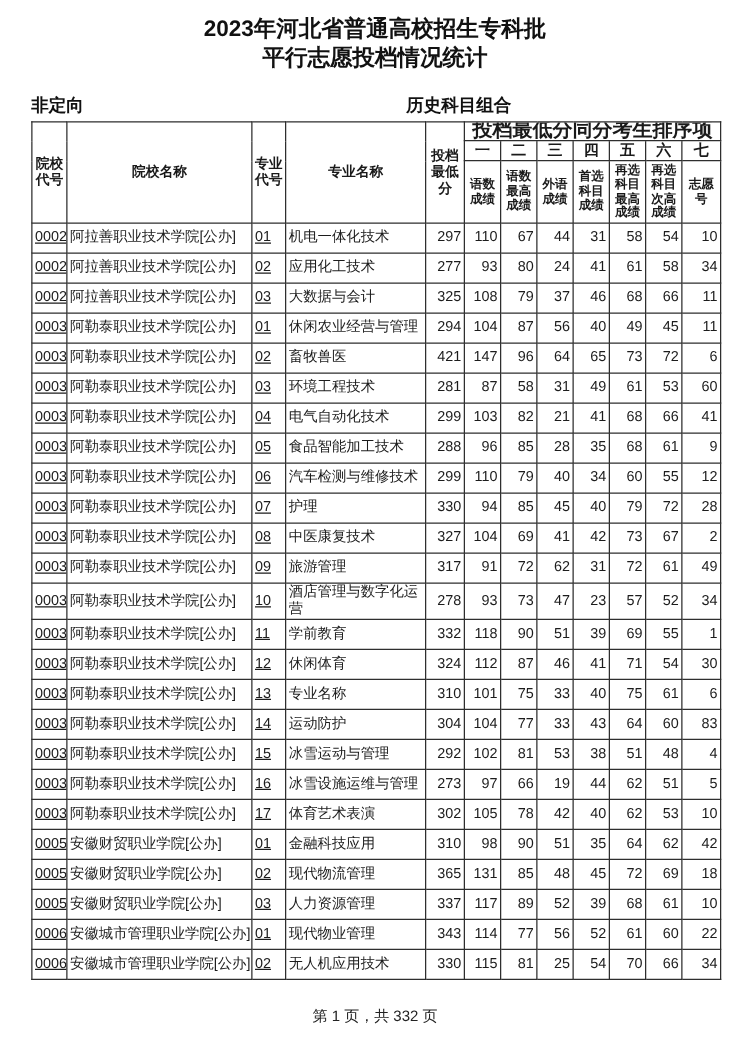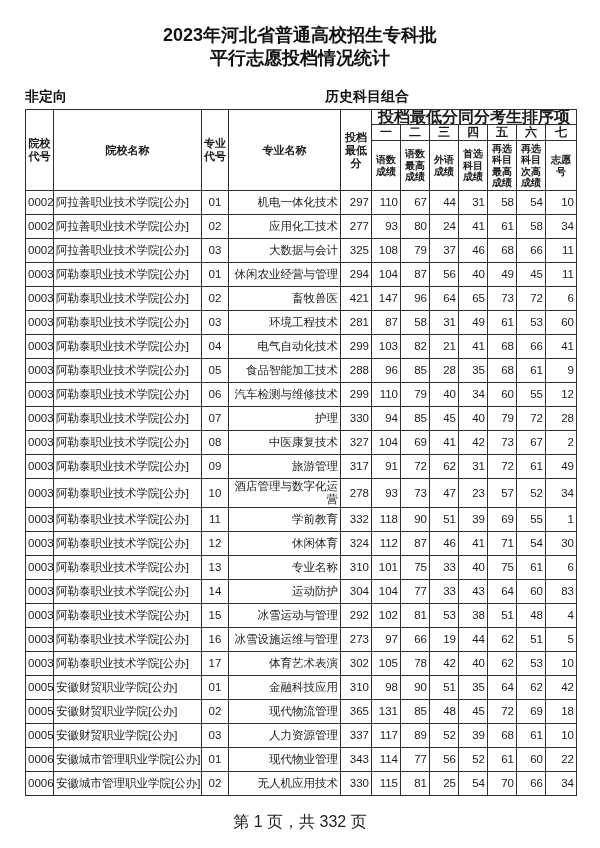--- a/index.html
+++ b/index.html
@@ -9,21 +9,21 @@
     height: 848px;
     background: #ffffff;
     overflow: hidden;
     font-family: "Liberation Sans", "DejaVu Sans", sans-serif;
     color: #1c1c1c;
   }
   .page {
     width: 600px;
     height: 848px;
     box-sizing: border-box;
-    padding-top: 24px;
+    padding-top: 12px;
   }
   .title {
     text-align: center;
     font-size: 18px;
     font-weight: 700;
     line-height: 23px;
     color: #111;
   }
   .labels-row {
     position: relative;
@@ -67,32 +67,32 @@
   }
   th.group-h { font-size: 16px; height: 14px; line-height: 12px; }
   th.rank-h  { font-size: 12px; height: 15px; line-height: 13px; }
   th.lbl-h   { font-size: 10px; line-height: 11.5px; height: 50px; padding: 1px 1px; }
   th.side-h  { font-size: 11px; line-height: 13px; }
   tbody td {
     font-size: 11.5px;
     height: 24px;
     line-height: 13px;
   }
-  td.c0, td.c2 { text-align: center; }
+  td.c0, td.c2 { text-align: left; text-decoration: underline; }
   td.c1 { text-align: left; padding-left: 3px; white-space: nowrap; }
-  td.c3 { text-align: right; padding-left: 3px; }
+  td.c3 { text-align: left; padding-left: 3px; }
   td.c4, td.c5, td.c6, td.c7, td.c8, td.c9, td.c10, td.c11 {
     text-align: right;
     padding-right: 4px;
   }
   .footer {
     text-align: center;
-    font-size: 16px;
+    font-size: 12px;
     color: #222;
-    margin-top: 16px;
+    margin-top: 21px;
   }
 </style>
 </head>
 <body>
 
 <div class="page">
 
   <div class="title">
     <div>2023年河北省普通高校招生专科批</div>
     <div>平行志愿投档情况统计</div>

